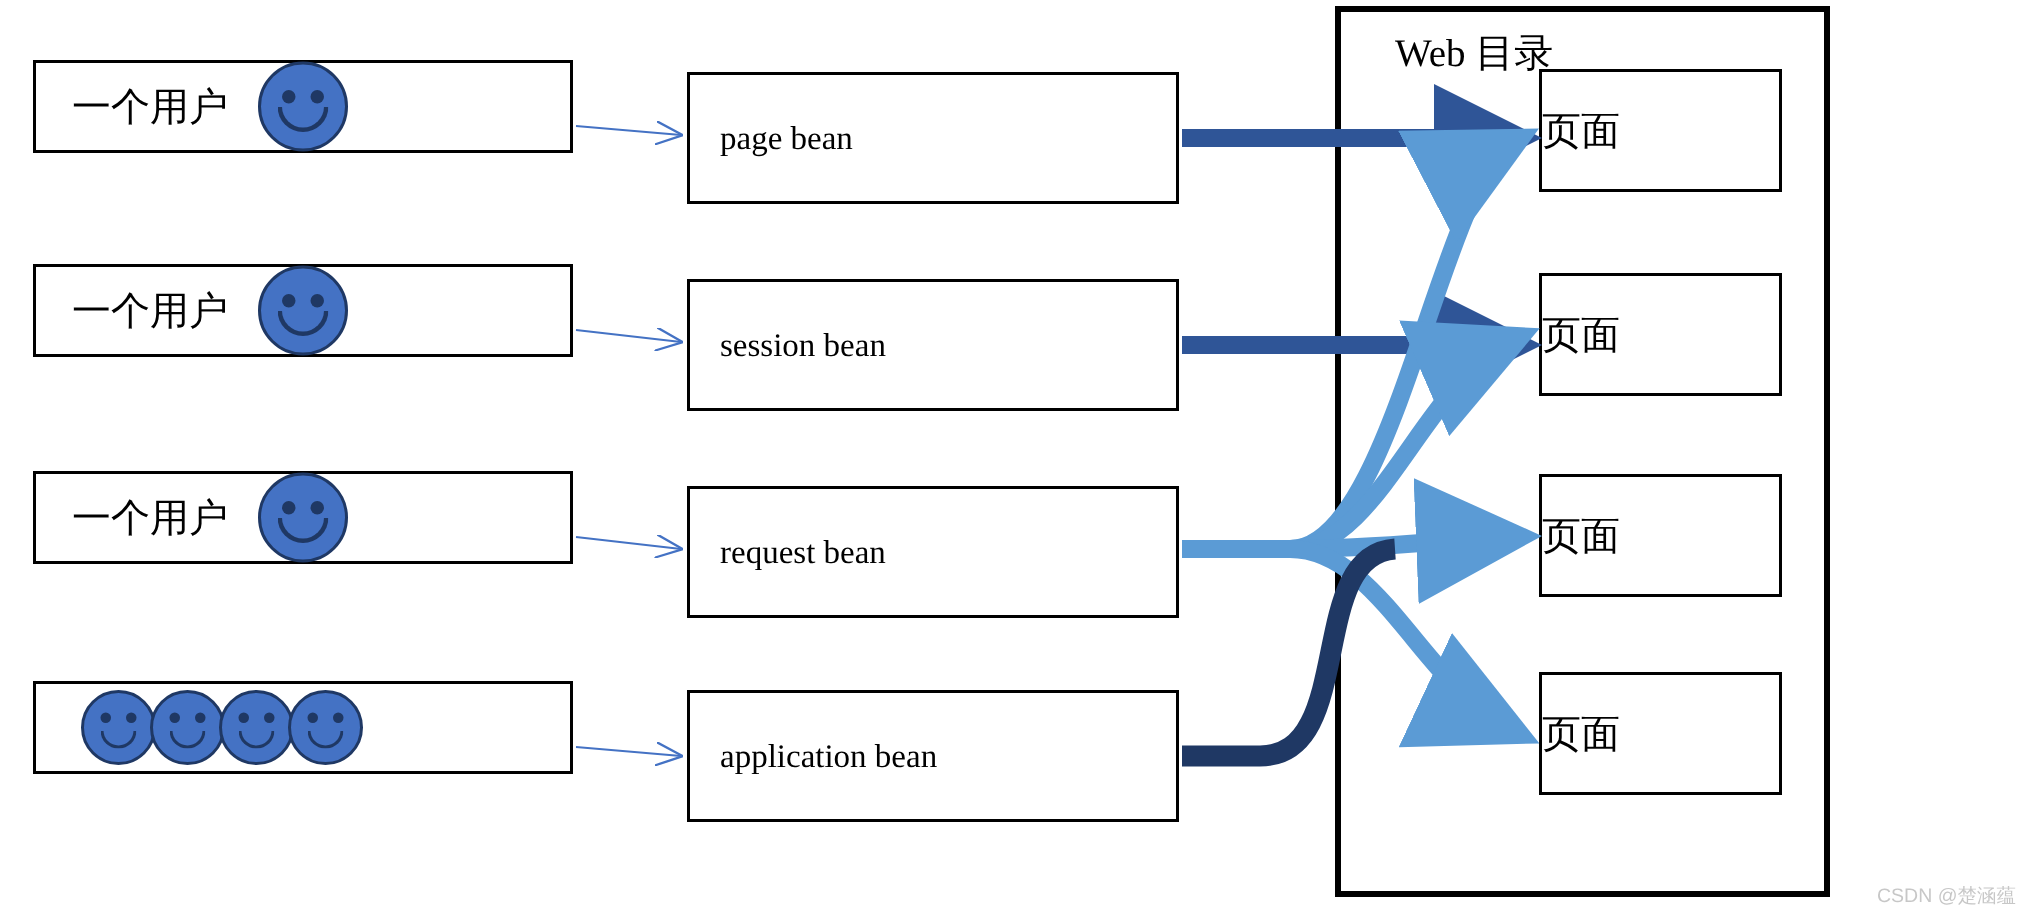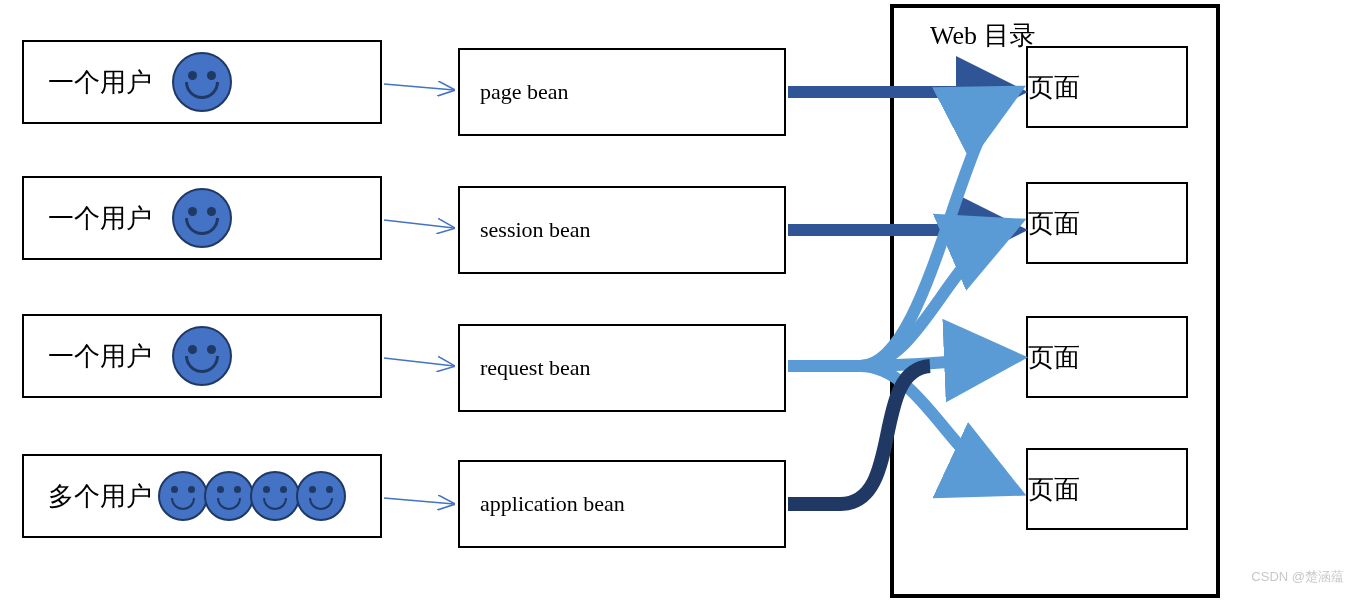--- a/index.html
+++ b/index.html
@@ -1,32 +1,32 @@
 <!DOCTYPE html>
 <html><head>
 <meta charset="utf-8">
 <style>
   html,body{margin:0;padding:0;width:1362px;height:608px;font-family:"SimSun","宋体",serif;background:#fff;color:#000}
   .box{position:absolute;border:2px solid #000;background:#fff;display:flex;align-items:center;box-sizing:border-box}
-  .user-box{left:22px;width:360px;height:84px;padding-left:24px;font-size:26px}
+  .user-box{left:22px;width:360px;height:62px;padding-left:24px;font-size:26px}
   .bean-box{left:458px;width:328px;height:88px;padding-left:20px;font-size:22px}
   .page-box{left:1026px;width:162px;height:82px;justify-content:flex-start;font-size:26px}
   .container{position:absolute;left:890px;top:4px;width:330px;height:594px;border:4px solid #000;background:#fff;box-sizing:border-box}
   .container-label{position:absolute;left:930px;top:18px;font-size:26px}
   .face{width:56px;height:56px;border-radius:50%;background:#4472C4;border:2px solid #1F3864;display:flex;align-items:center;justify-content:center;margin-left:20px;position:relative}
   .face::before{content:"";position:absolute;width:9px;height:9px;background:#1F3864;border-radius:50%;top:17px;left:14px}
   .face::after{content:"";position:absolute;width:9px;height:9px;background:#1F3864;border-radius:50%;top:17px;right:14px}
   .mouth{position:absolute;width:28px;height:14px;border:3px solid #1F3864;border-top:none;border-radius:0 0 28px 28px;bottom:11px}
   .multi{display:flex;margin-left:10px}
   .multi .face{width:46px;height:46px;margin-left:-4px}
   .multi .face::before{width:7px;height:7px;top:13px;left:11px}
   .multi .face::after{width:7px;height:7px;top:13px;right:11px}
   .multi .mouth{width:20px;height:10px;bottom:9px;border-width:2px}
   svg.overlay{position:absolute;left:0;top:0;pointer-events:none}
-  .watermark{position:absolute;right:18px;bottom:22px;font-family:Arial,sans-serif;font-size:13px;color:rgba(130,130,130,.45)}
+  .watermark{position:absolute;right:18px;bottom:2px;font-family:Arial,sans-serif;font-size:13px;color:rgba(130,130,130,.45)}
 </style>
 </head>
 <body>
 
 <div class="container"></div>
 <div class="container-label">Web 目录</div>
 
 <div class="box user-box" style="top:40px">
   <span>一个用户</span>
   <span class="face">
@@ -39,21 +39,20 @@
       <span class="mouth"></span>
     </span>
 </div>
 <div class="box user-box" style="top:314px">
   <span>一个用户</span>
   <span class="face">
       <span class="mouth"></span>
     </span>
 </div>
 <div class="box user-box" style="top:454px">
-  <span>多个用户</span>
   <span class="multi">
     <span class="face">
         <span class="mouth"></span>
       </span>
     <span class="face">
         <span class="mouth"></span>
       </span>
     <span class="face">
         <span class="mouth"></span>
       </span>

